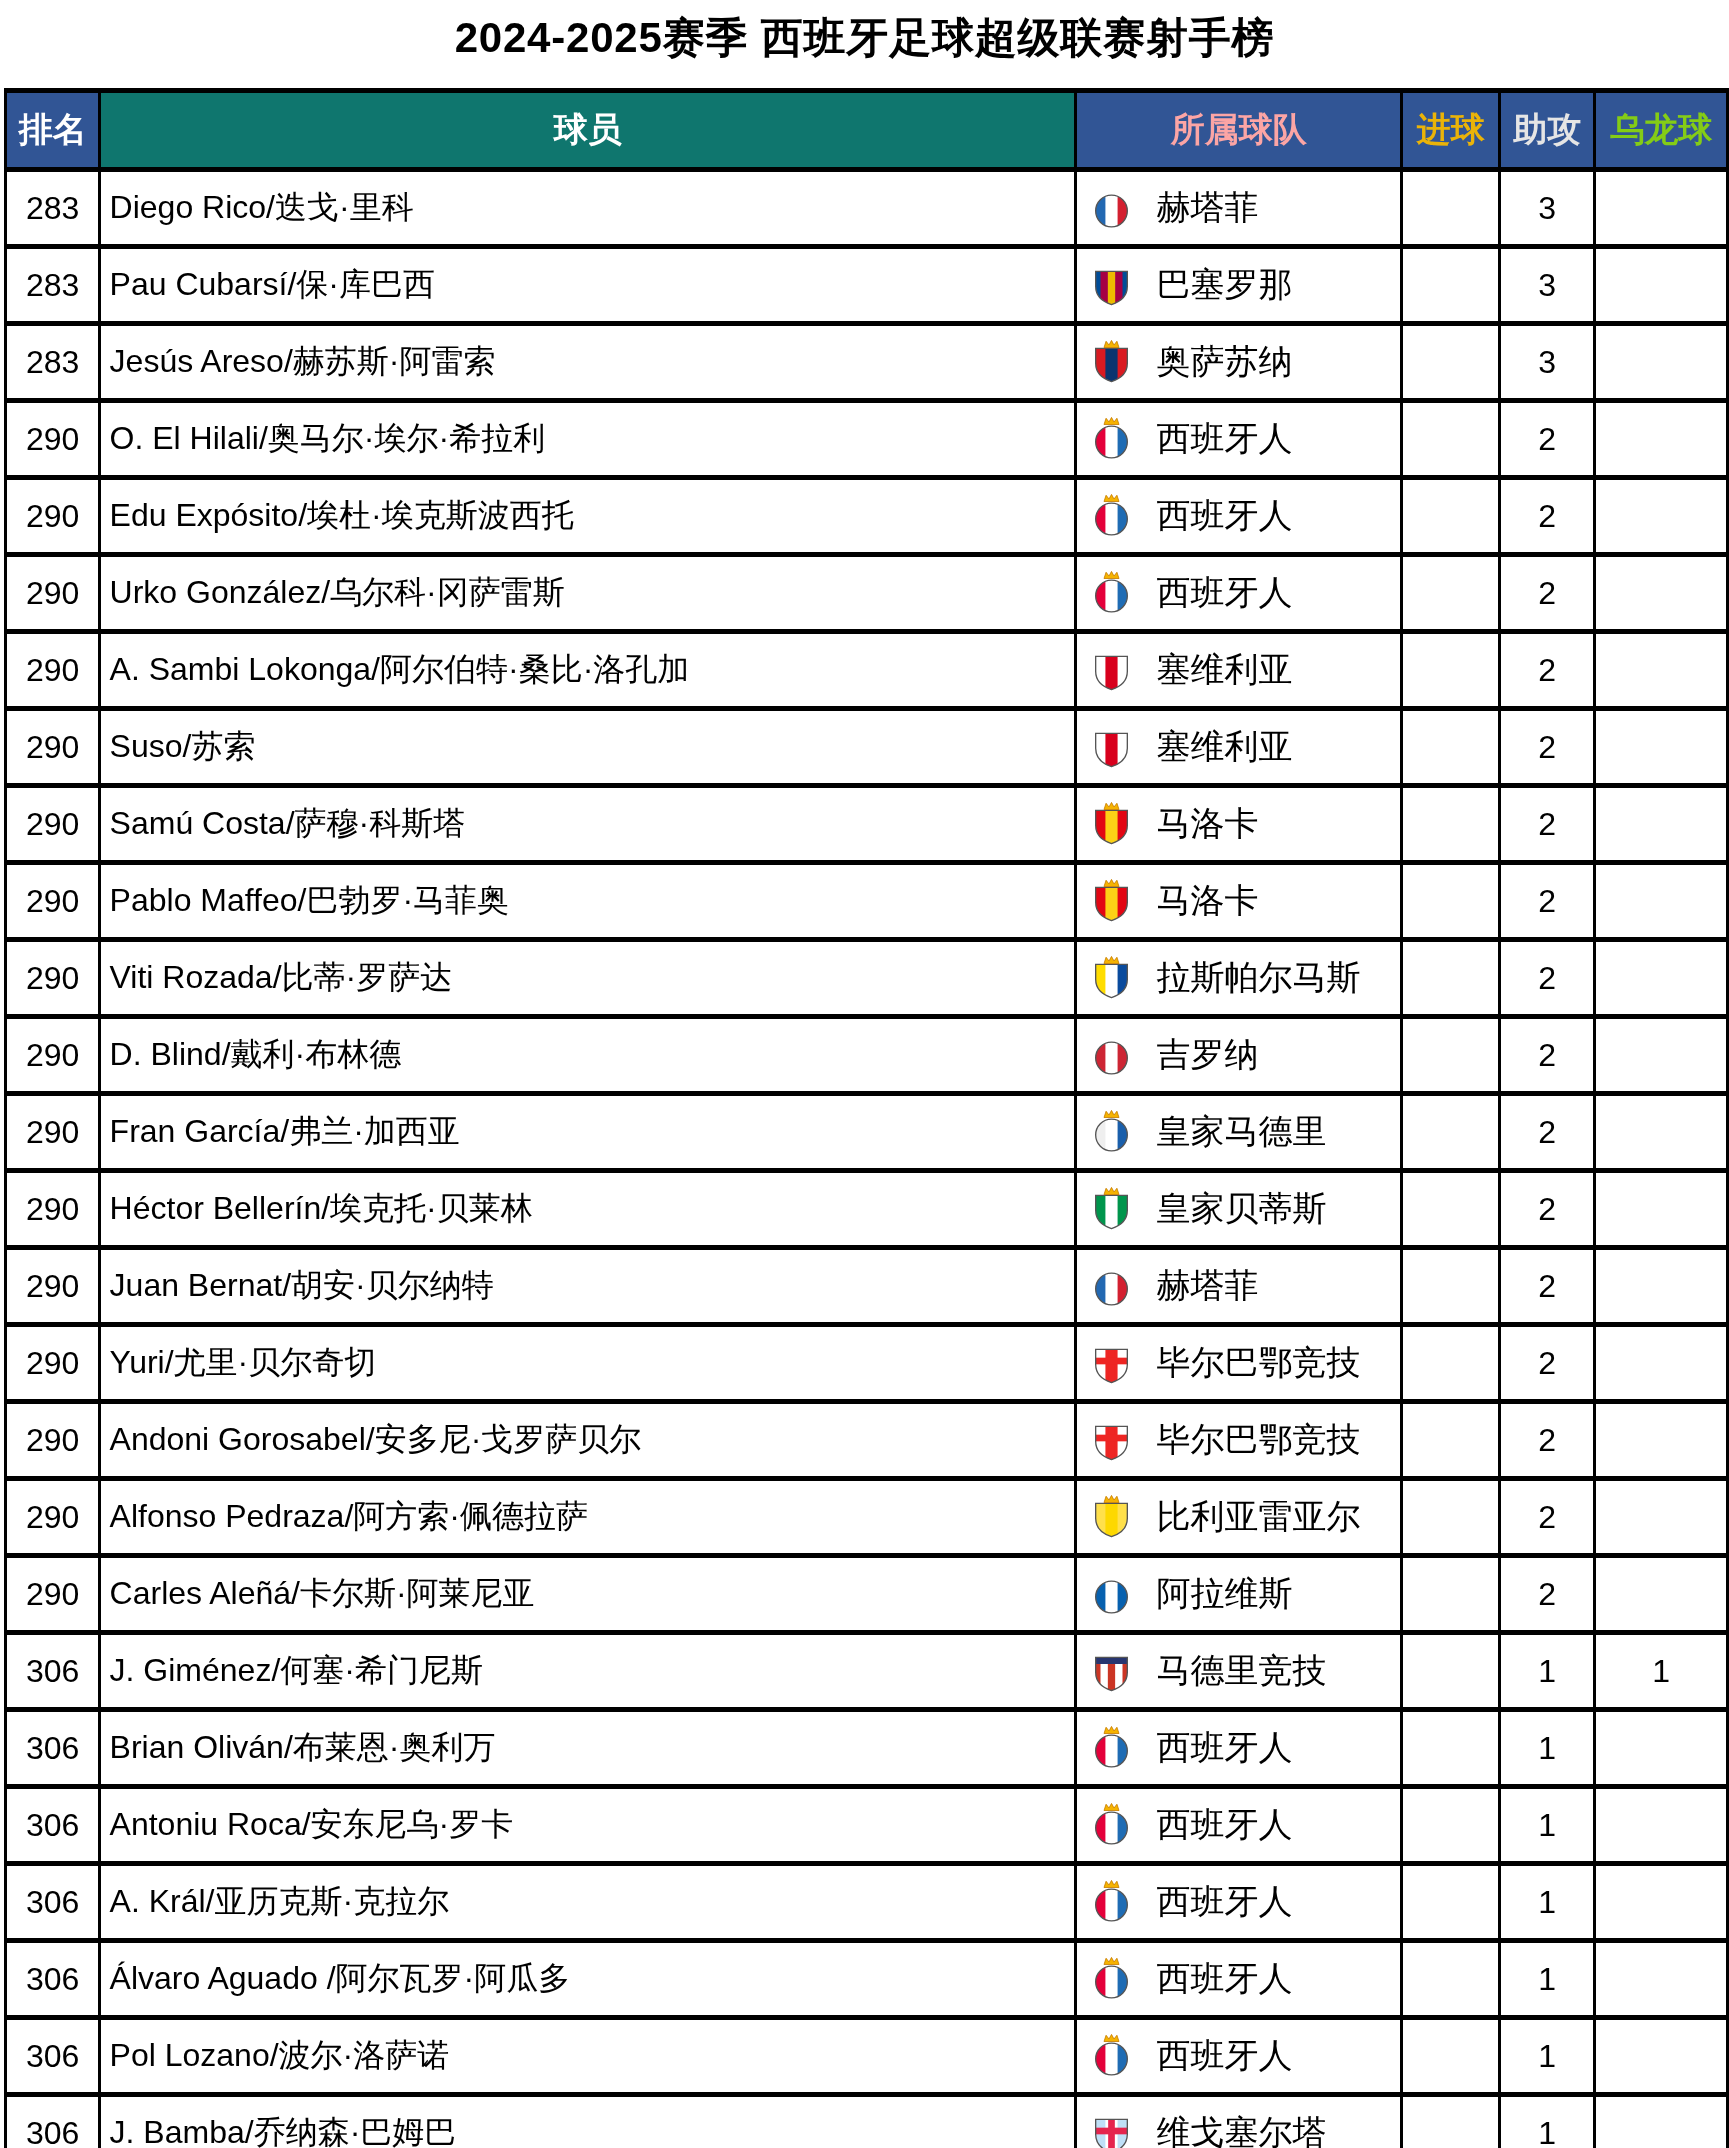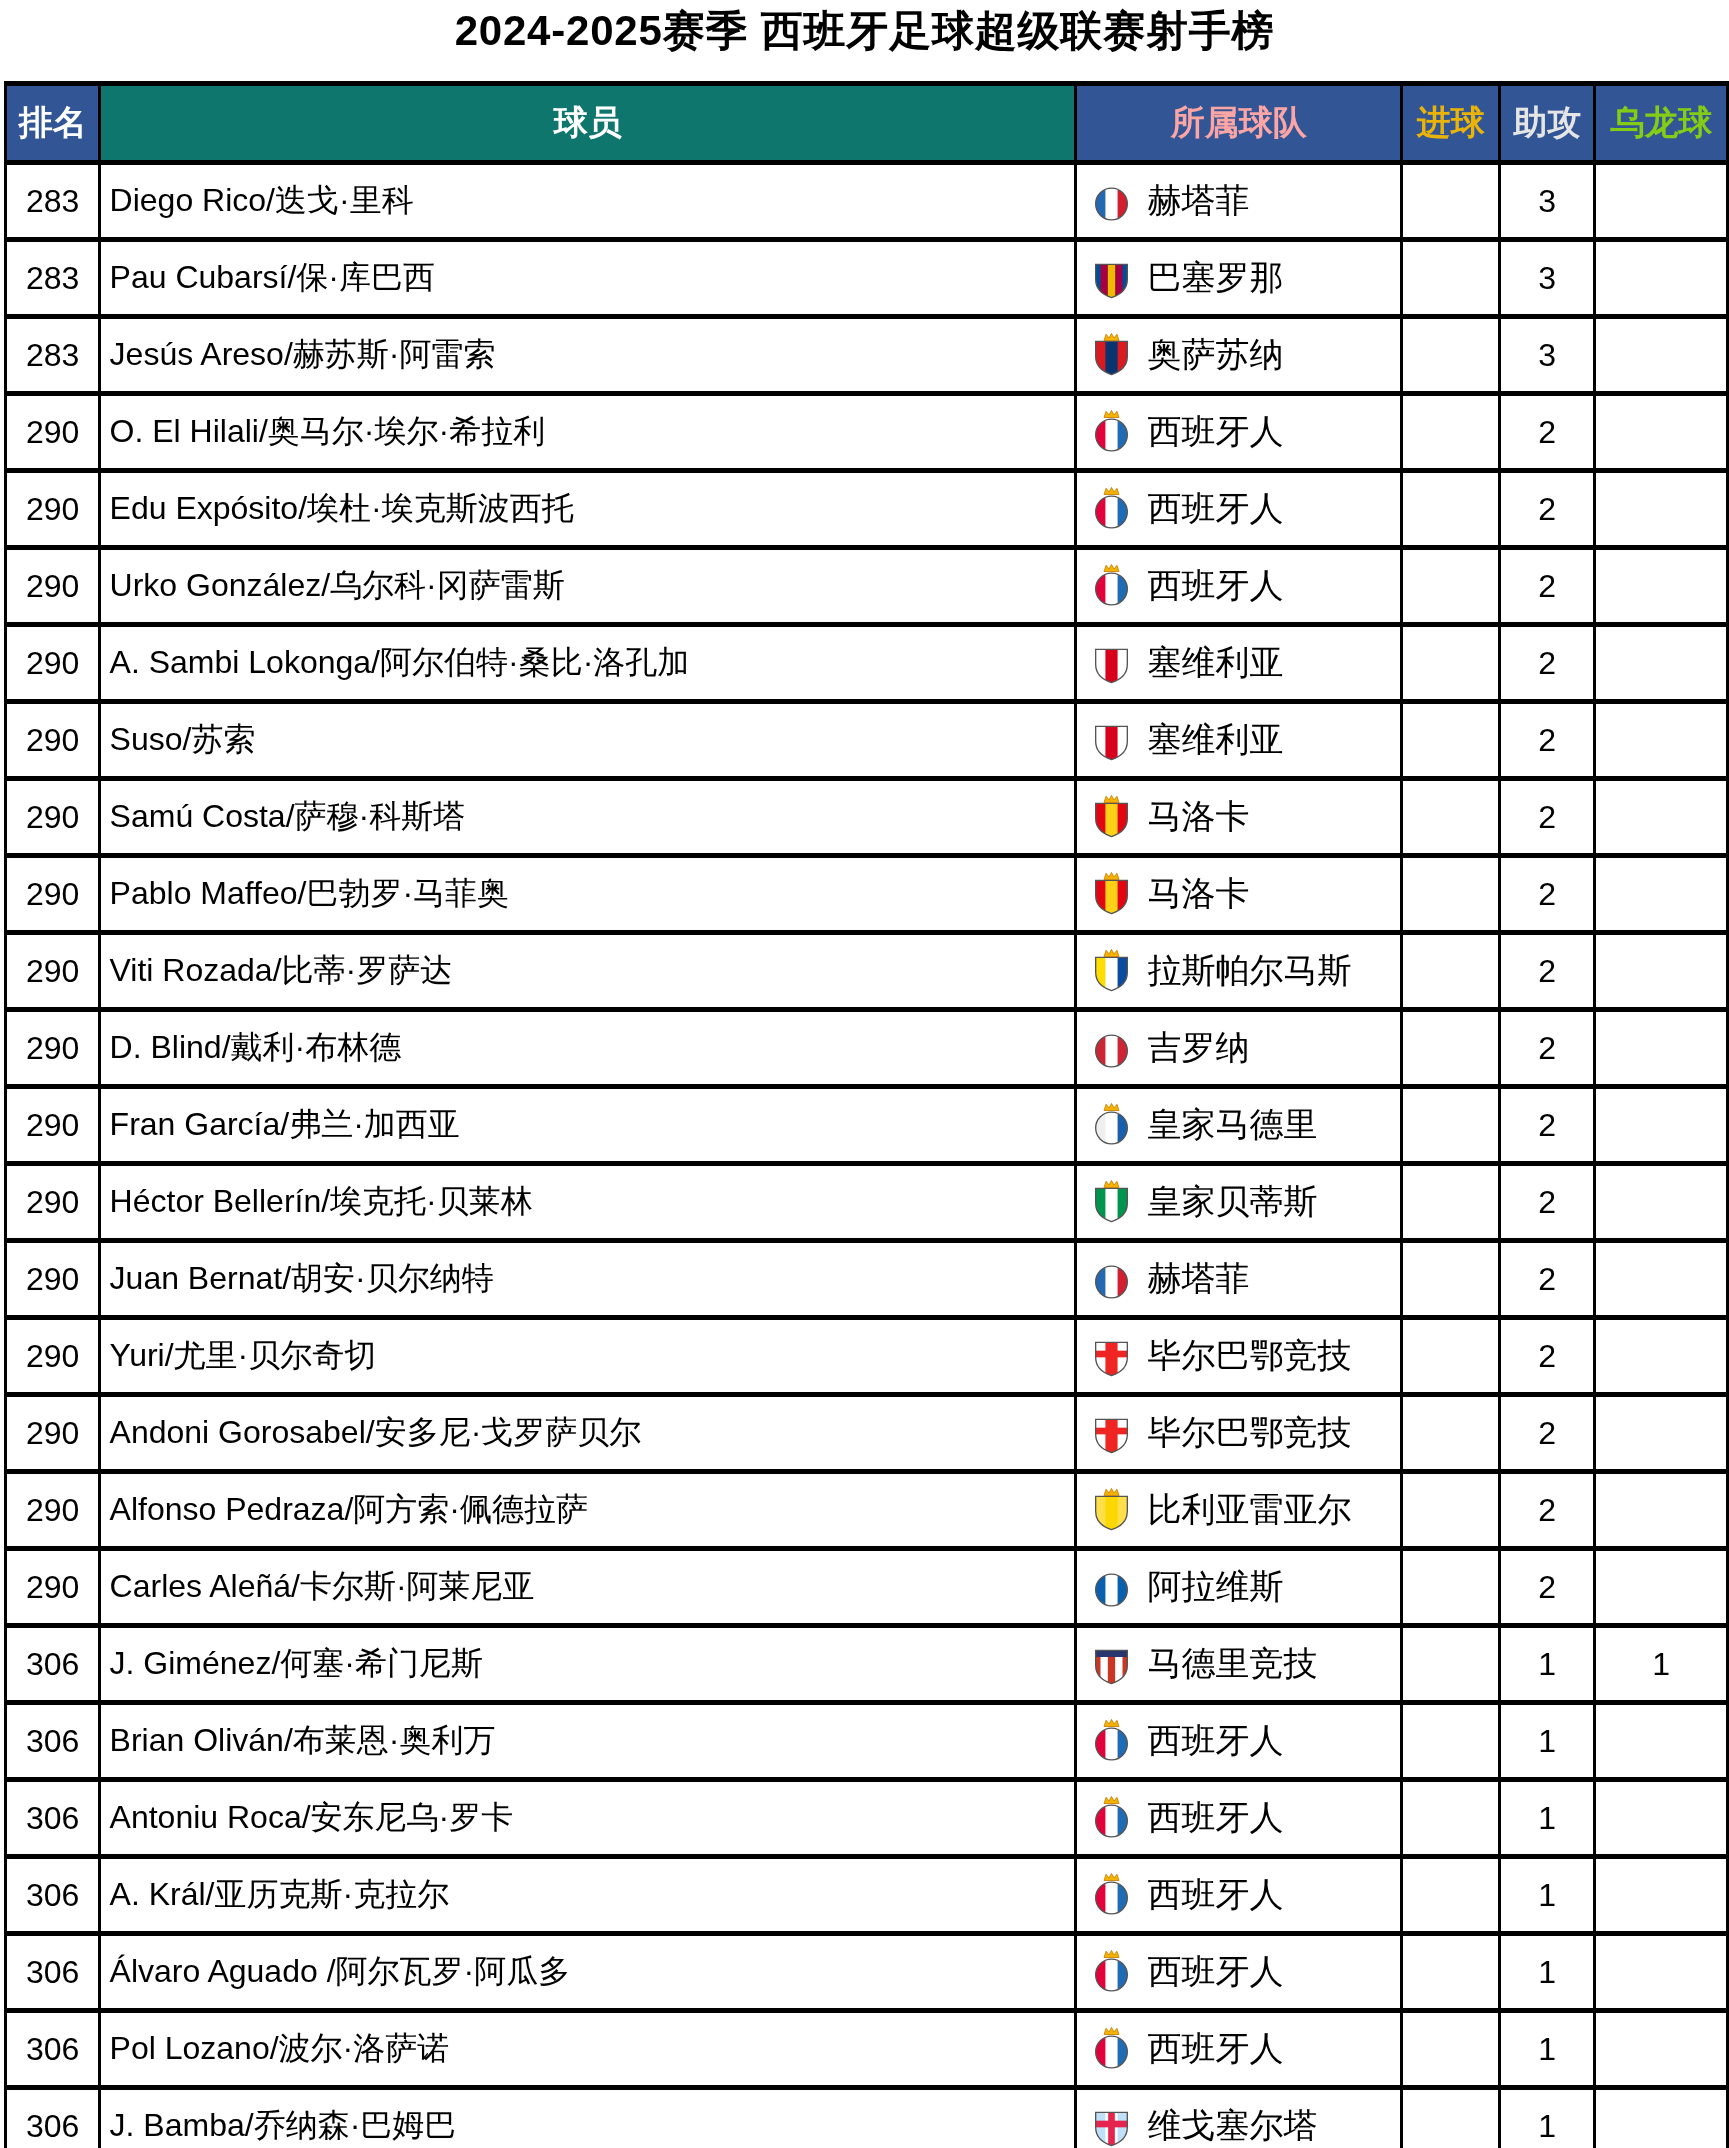--- a/index.html
+++ b/index.html
@@ -2,21 +2,21 @@
 <html style="font-size:13.4px"><head>
 <meta charset="utf-8">
 <style>
   html,body{margin:0;padding:0;background:#ffffff;}
   body{
     width:1729px;height:2148px;overflow:hidden;
     font-family:"Liberation Sans","DejaVu Sans",sans-serif;
     color:#000;
   }
   h1{
-    margin:3px 0 22px 0;
+    margin:10px 0 22px 0;
     text-align:center;
     font-size:42px;
     font-weight:700;
     letter-spacing:0.8px;
   }
   table{
     border-collapse:collapse;
     table-layout:fixed;
     margin-left:4.2px;
     width:1722px;
@@ -41,21 +41,21 @@
     font-size:32px;
     vertical-align:middle;
     background:#fff;
   }
   td.c-rank{text-align:center;}
   td.c-player{text-align:left;padding-left:8.4px;}
   td.c-goals,td.c-assists,td.c-own{text-align:center;}
   .team-wrap{
     display:flex;
     align-items:center;
-    gap:17px;
+    gap:26px;
     padding-left:13.4px;
   }
   .team-wrap .logo{
     width:39px;height:45px;
     display:inline-flex;align-items:center;justify-content:center;
     flex:0 0 auto;
   }
   .team-name{font-size:34px;}
 </style>
 </head>

